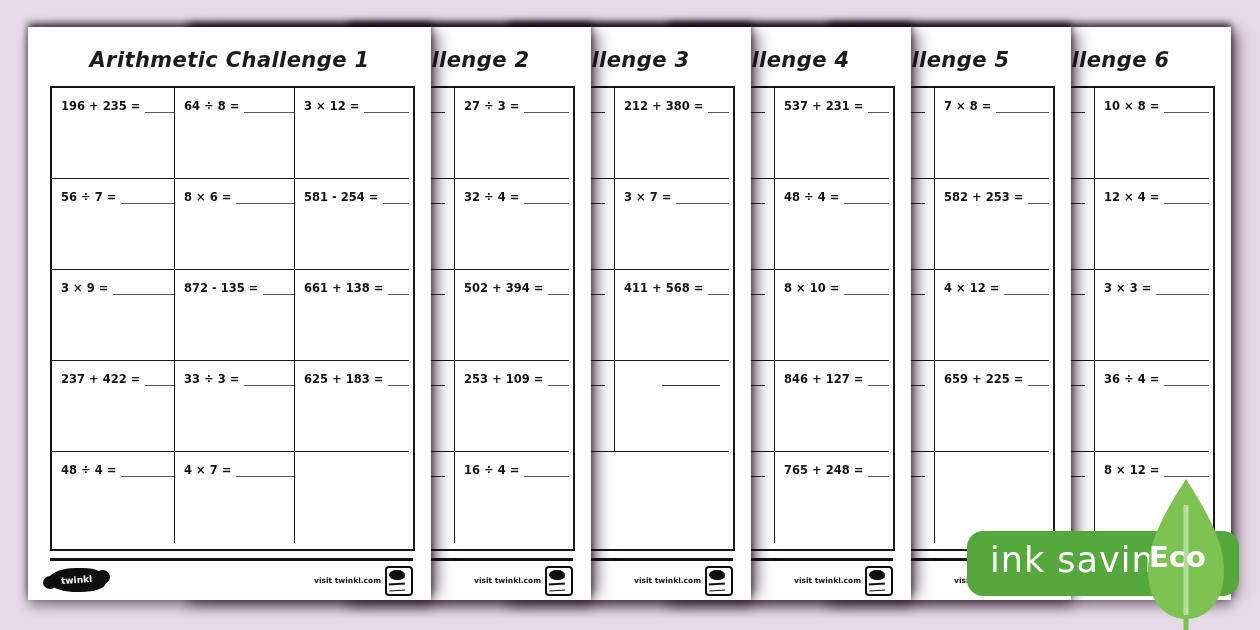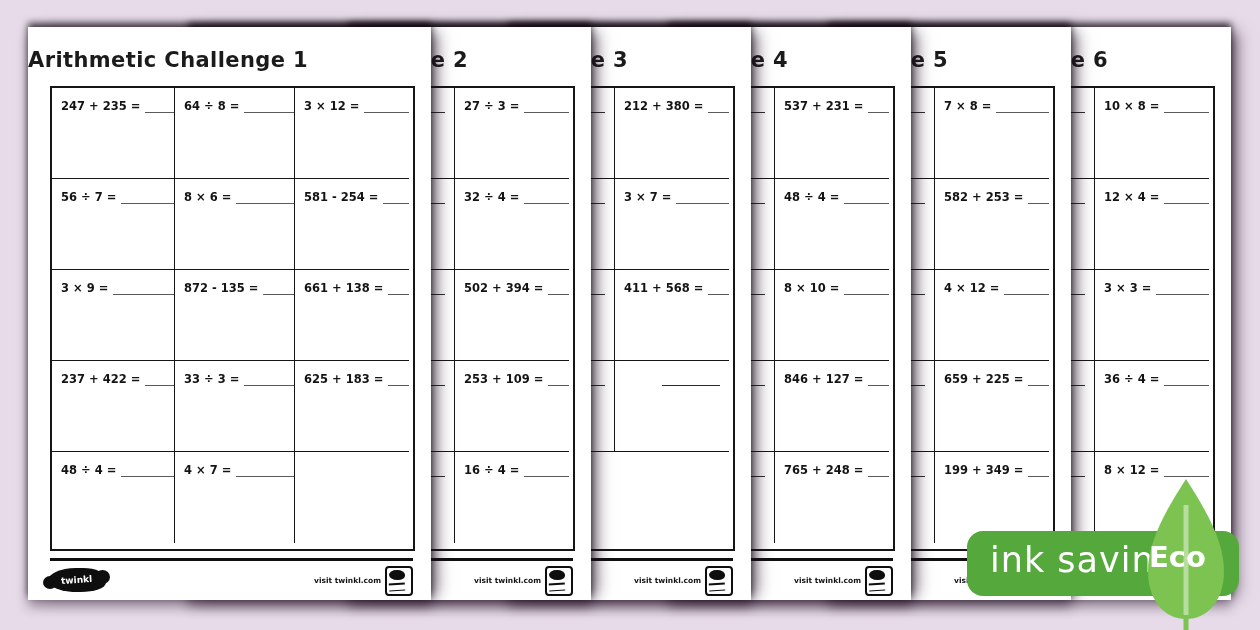--- a/index.html
+++ b/index.html
@@ -18,25 +18,26 @@
     top:27px;
     width:403px; height:573px;
     background:#ffffff;
     box-shadow:
       0 -4px 7px rgba(15,5,15,0.75),
       12px 0 14px -5px rgba(40,20,40,0.50),
       0 7px 11px rgba(40,20,40,0.40);
   }
   .title {
     margin-top:21px;
-    text-align:left;
+    text-align:center;
     font-size:21px;
     font-weight:bold;
     letter-spacing:0.4px;
     color:#1b1b1b;
+    font-style:italic;
   }
   .grid {
     position:absolute;
     left:22px; top:59px;
     width:361px; height:461px;
     display:grid;
     grid-template-columns:123px 120px 114px;
     grid-template-rows:repeat(5, 91px);
     border:2px solid #161616;
     box-sizing:content-box;
@@ -152,21 +153,21 @@
   }
 </style>
 </head>
 <body style="background: rgb(231, 219, 233);">
 
 <div class="stage">
   <div class="page" style="left: 28px; z-index: 20;">
     <div class="title">Arithmetic Challenge 1</div>
     <div class="grid">
         <div class="cell">
-          <span class="problem">247 + 235 =</span>
+          <span class="problem">196 + 235 =</span>
           <span class="answer-line"></span>
         </div>
         <div class="cell">
           <span class="problem">64 ÷ 8 =</span>
           <span class="answer-line"></span>
         </div>
         <div class="cell">
           <span class="problem">3 × 12 =</span>
           <span class="answer-line"></span>
         </div>
@@ -493,24 +494,20 @@
         <div class="cell">
           <span class="problem">659 + 225 =</span>
           <span class="answer-line"></span>
         </div>
         <div class="cell empty">
           <span class="problem"></span>
           <span class="answer-line"></span>
         </div>
         <div class="cell empty">
           <span class="problem"></span>
-          <span class="answer-line"></span>
-        </div>
-        <div class="cell">
-          <span class="problem">199 + 349 =</span>
           <span class="answer-line"></span>
         </div>
       </div>
     <div class="rule"></div>
     <div class="logo">
       <span>twinkl</span>
     </div>
     <div class="visit">visit twinkl.com</div>
     <div class="stamp">
       <div class="blob"></div>

